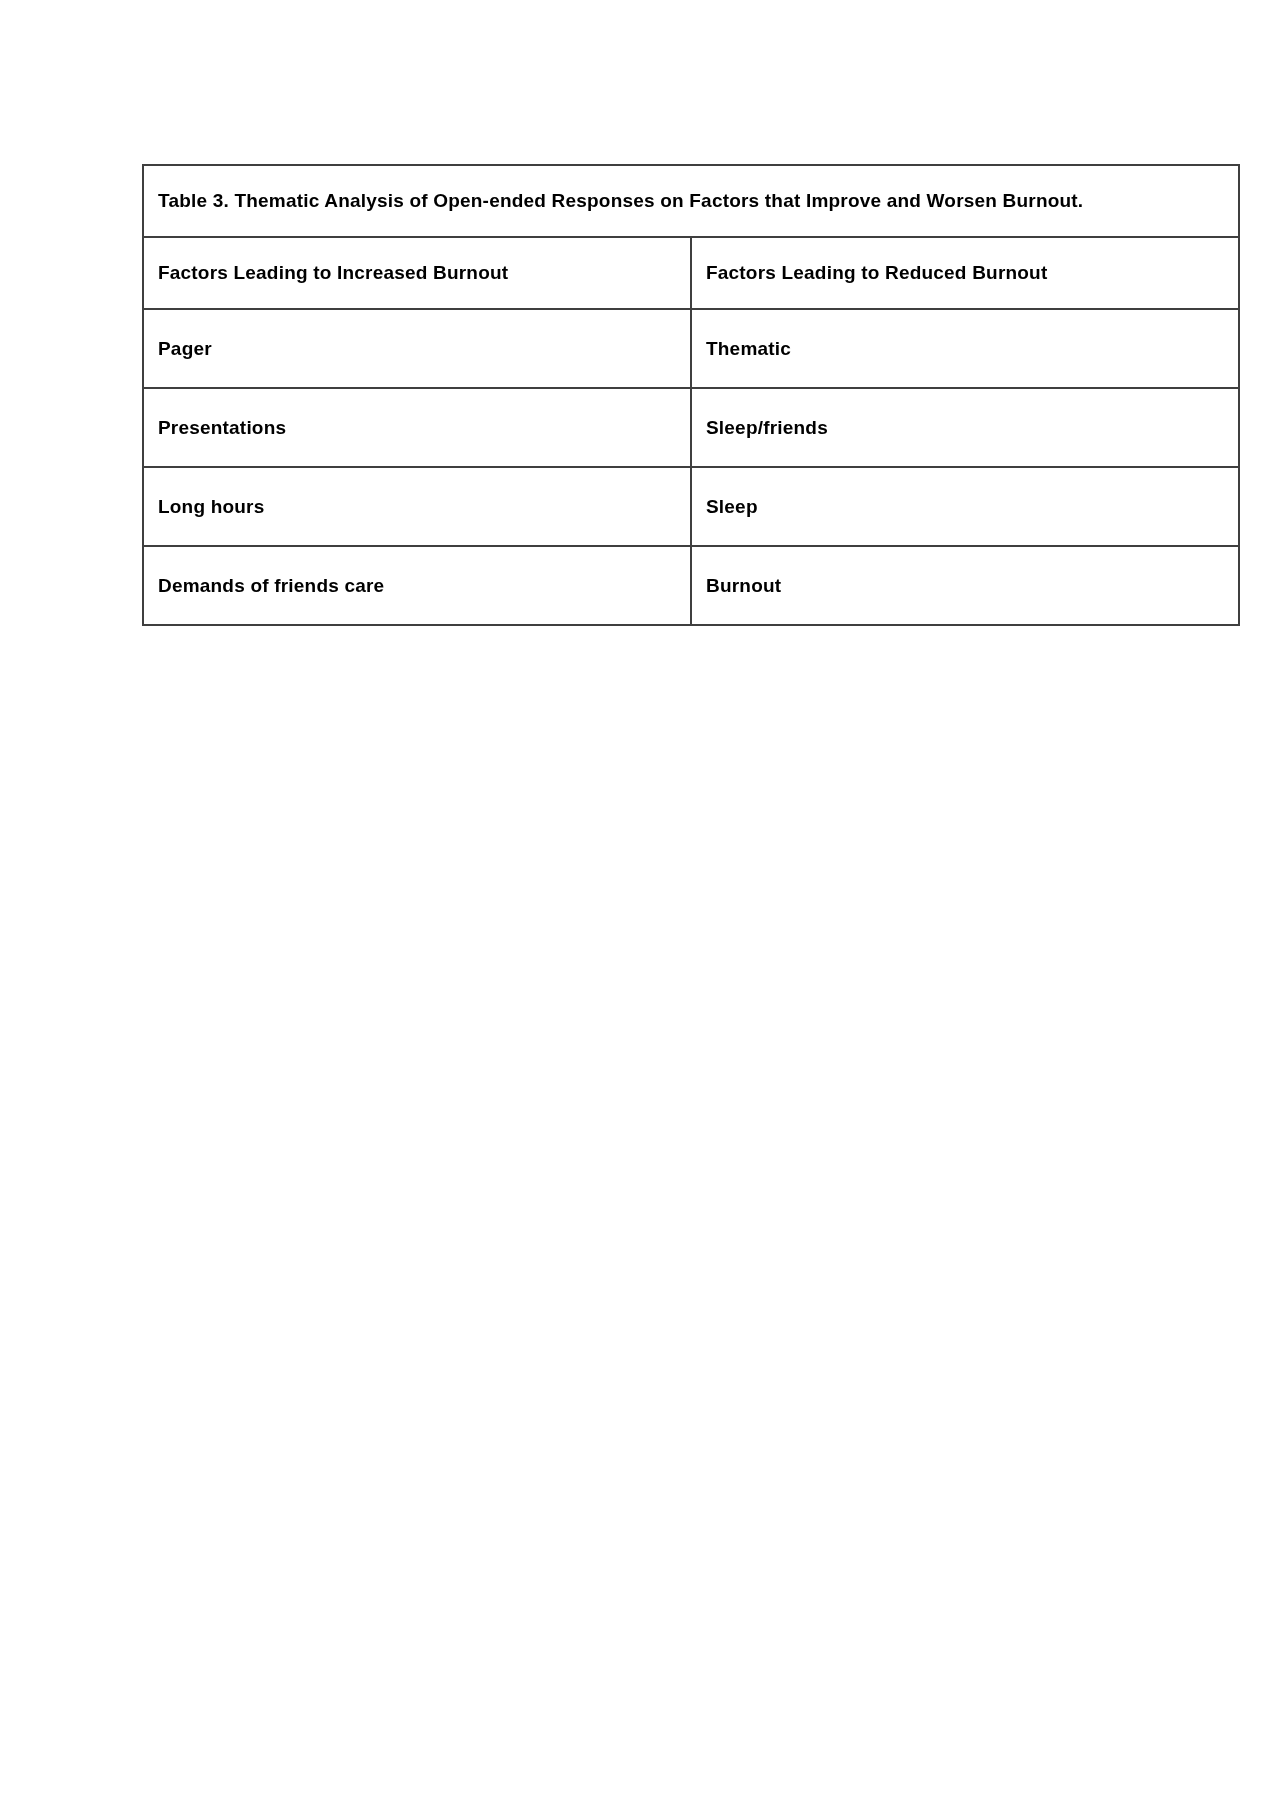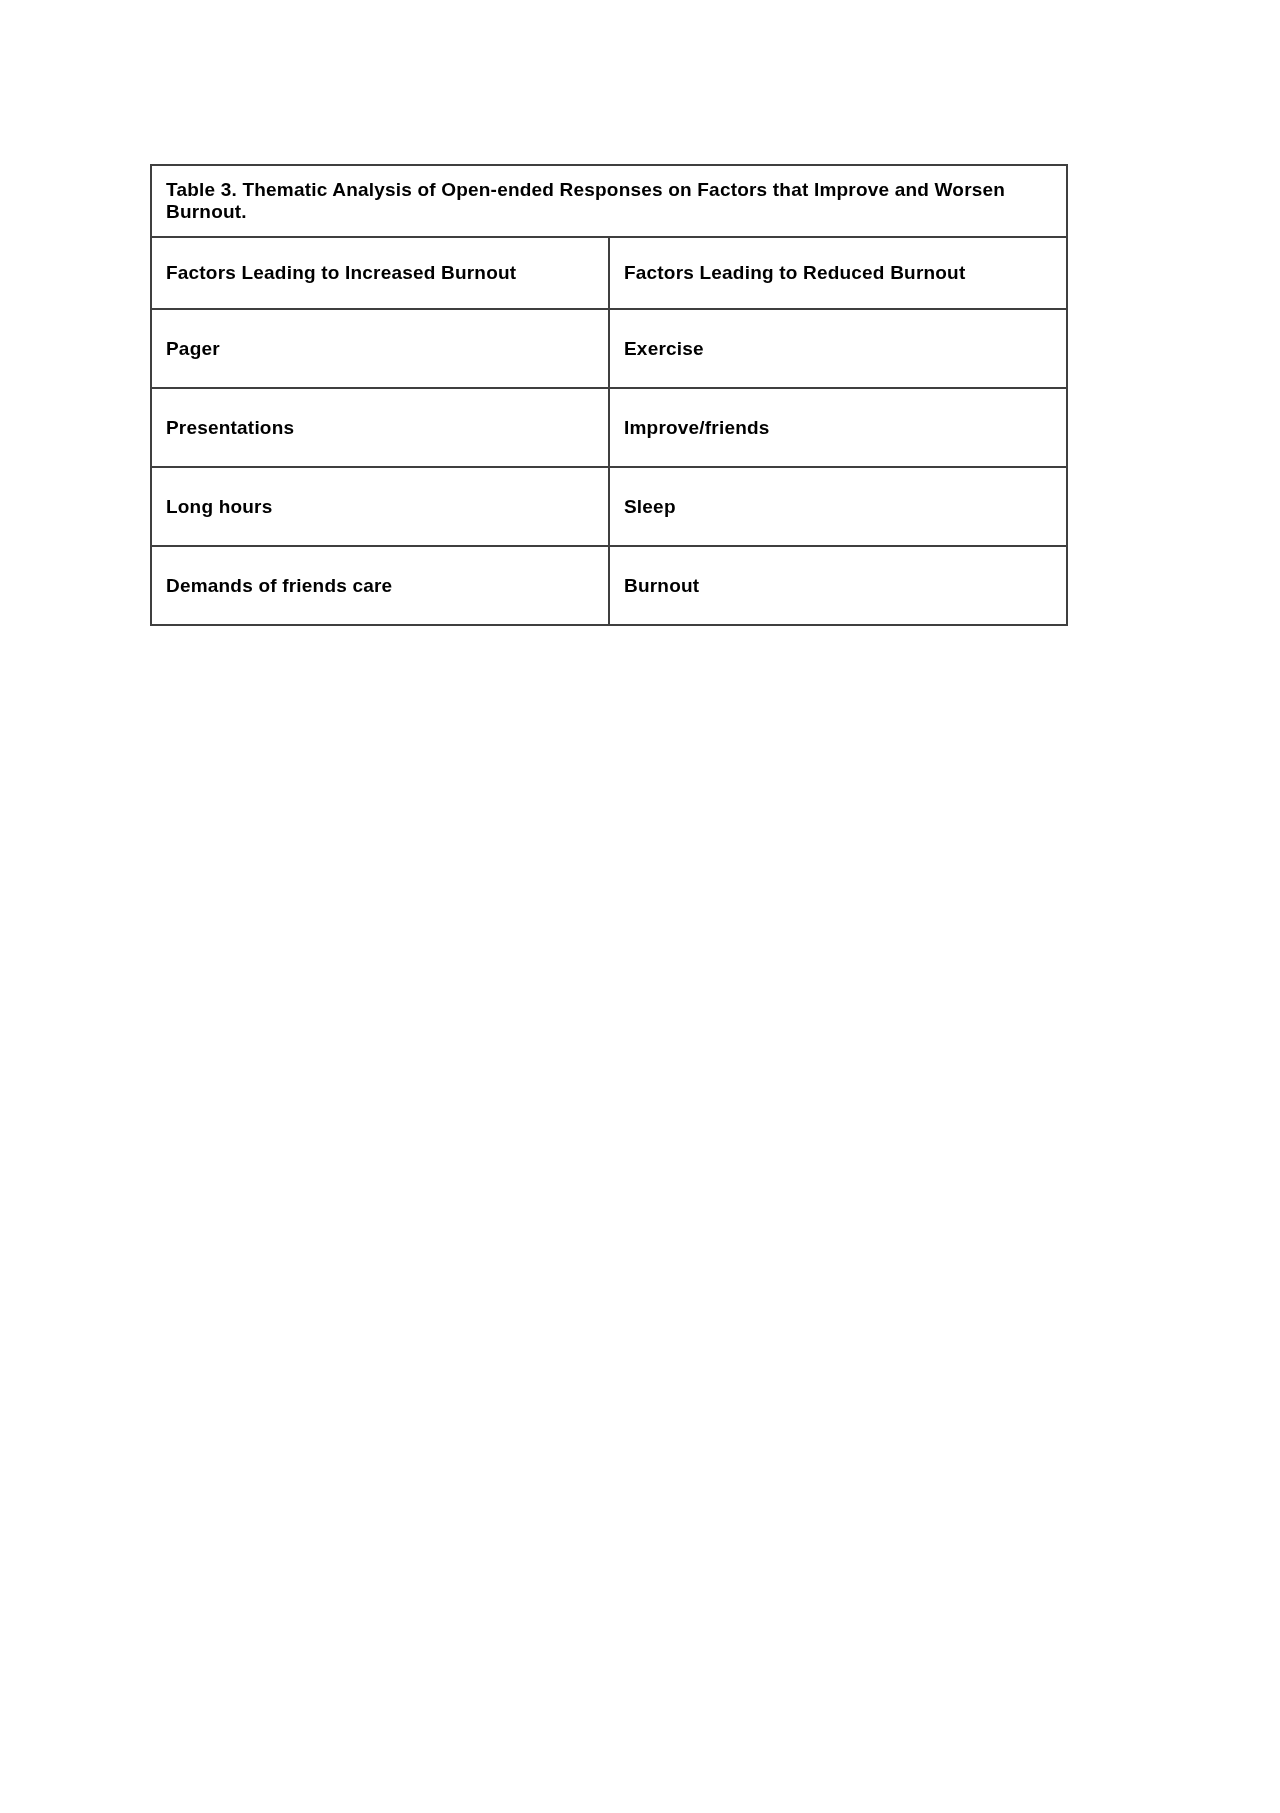--- a/index.html
+++ b/index.html
@@ -10,23 +10,23 @@
   .page {
     position: relative;
     width: 1280px;
     height: 1813px;
     background: #ffffff;
     font-family: "Liberation Sans", sans-serif;
     color: #000000;
   }
   table.doc-table {
     position: absolute;
-    left: 150px;
+    left: 142px;
     top: 164px;
-    width: 918px;
+    width: 1098px;
     border-collapse: collapse;
     table-layout: fixed;
   }
   table.doc-table td {
     border: 2px solid #3f3f3f;
     font-weight: bold;
     font-size: 19px;
     letter-spacing: 0.2px;
     padding: 0 14px;
     vertical-align: middle;
@@ -55,25 +55,25 @@
     <tbody>
       <tr>
         <td class="title-cell" colspan="2">Table 3. Thematic Analysis of Open-ended Responses on Factors that Improve and Worsen Burnout.</td>
       </tr>
       <tr>
         <td class="header-cell">Factors Leading to Increased Burnout</td>
         <td class="header-cell">Factors Leading to Reduced Burnout</td>
       </tr>
       <tr>
         <td class="data-cell">Pager</td>
-        <td class="data-cell">Exercise</td>
+        <td class="data-cell">Thematic</td>
       </tr>
       <tr>
         <td class="data-cell">Presentations</td>
-        <td class="data-cell">Improve/friends</td>
+        <td class="data-cell">Sleep/friends</td>
       </tr>
       <tr>
         <td class="data-cell">Long hours</td>
         <td class="data-cell">Sleep</td>
       </tr>
       <tr>
         <td class="data-cell">Demands of friends care</td>
         <td class="data-cell">Burnout</td>
       </tr>
     </tbody>

